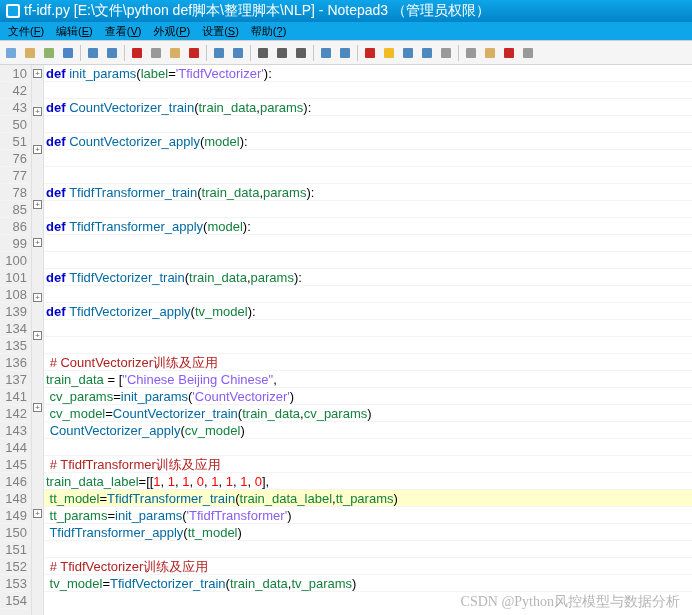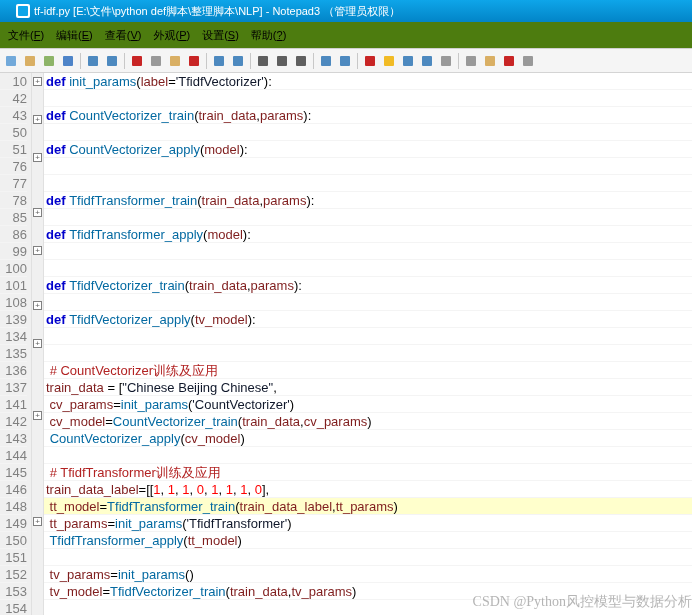--- a/index.html
+++ b/index.html
@@ -1,41 +1,41 @@
 <!DOCTYPE html>
 <html><head>
 <meta charset="utf-8">
 <style>
 * { margin:0; padding:0; box-sizing:border-box; }
 body { font-family:"Microsoft YaHei","Segoe UI",sans-serif; font-size:11px; background:#fff; width:692px; height:615px; overflow:hidden; position:relative; }
-.titlebar { height:22px; background:linear-gradient(to bottom,#0ea5e9,#0284c7); color:#fff; display:flex; align-items:center; padding:0 16px; font-size:11px; }
+.titlebar { height:22px; background:linear-gradient(to bottom,#0ea5e9,#0284c7); color:#fff; display:flex; align-items:center; padding:0 6px; font-size:14px; }
 .titlebar .icon { width:14px; height:14px; margin-right:4px; display:inline-block; background:#fff; border-radius:2px; position:relative; }
 .titlebar .icon::after { content:""; position:absolute; inset:2px; background:#0ea5e9; border-radius:1px; }
-.menubar { height:27px; background:#4d7c0f; border-bottom:1px solid #d0d0d0; display:flex; align-items:center; padding:0 2px; font-size:11px; }
+.menubar { height:19px; background:#0ea5e9; border-bottom:1px solid #d0d0d0; display:flex; align-items:center; padding:0 2px; font-size:11px; }
 .menubar span { padding:1px 6px; cursor:default; }
 .menubar u { text-decoration:underline; }
 .toolbar { height:24px; background:#f5f5f5; border-bottom:1px solid #d4d4d4; display:flex; align-items:center; padding:0 2px; gap:1px; }
 .tb { width:18px; height:18px; display:flex; align-items:center; justify-content:center; border:1px solid transparent; }
 .sep { width:1px; height:16px; background:#c8c8c8; margin:0 2px; }
 .tb svg { width:14px; height:14px; }
 .editor { display:flex; height:calc(100% - 65px); font-family:Liberation Sans, sans-serif; font-size:13px; line-height:17px; }
 .gutter { width:32px; background:#f0f0f0; color:#808080; text-align:right; padding-right:4px; user-select:none; border-right:1px solid #e0e0e0; }
 .fold { width:12px; background:#f0f0f0; border-right:1px solid #e0e0e0; }
 .fold .m { width:9px; height:9px; border:1px solid #808080; margin:4px auto 0; font-size:8px; line-height:7px; text-align:center; color:#606060; background:#fff; }
 .code { flex:1; position:relative; }
 .line { white-space:pre; padding-left:2px; height:17px; border-bottom:1px solid #f4f4f4; }
 .line.hl { background:#ffffcc; }
 .kw { color:#0000cc; font-weight:bold; }
 .fn { color:#0369a1; }
-.str { color:#0f172a; }
+.str { color:#8b5cf6; }
 .num { color:#ff0000; }
 .op { color:#000; }
-.var { color:#7f1d1d; }
+.var { color:#15803d; }
 .cmt { color:#b22222; }
-.watermark { position:absolute; right:0; bottom:4px; color:rgba(120,120,120,.55); font-size:14px; font-family:"Microsoft YaHei"; pointer-events:none; }
+.watermark { position:absolute; right:12px; bottom:4px; color:rgba(120,120,120,.55); font-size:14px; font-family:"Microsoft YaHei"; pointer-events:none; }
 </style>
 </head>
 <body>
 
 <div class="titlebar">
   <span class="icon"></span>
   <span>tf-idf.py [E:\文件\python def脚本\整理脚本\NLP] - Notepad3 （管理员权限）</span>
 </div>
 
 <div class="menubar" id="menubar">
@@ -296,18 +296,18 @@
       <div class="line"><span class="var"> cv_params</span><span class="op">=</span><span class="fn">init_params</span><span class="op">(</span><span class="str">'CountVectorizer'</span><span class="op">)</span></div>
       <div class="line"><span class="var"> cv_model</span><span class="op">=</span><span class="fn">CountVectorizer_train</span><span class="op">(</span><span class="var">train_data</span><span class="op">,</span><span class="var">cv_params</span><span class="op">)</span></div>
       <div class="line"><span class="var"> </span><span class="fn">CountVectorizer_apply</span><span class="op">(</span><span class="var">cv_model</span><span class="op">)</span></div>
       <div class="line"></div>
       <div class="line"><span class="var"> </span><span class="cmt"># TfidfTransformer训练及应用</span></div>
       <div class="line"><span class="var">train_data_label</span><span class="op">=</span><span class="op">[[</span><span class="num">1</span><span class="op">, </span><span class="num">1</span><span class="op">, </span><span class="num">1</span><span class="op">, </span><span class="num">0</span><span class="op">, </span><span class="num">1</span><span class="op">, </span><span class="num">1</span><span class="op">, </span><span class="num">1</span><span class="op">, </span><span class="num">0</span><span class="op">],</span></div>
       <div class="line hl"><span class="var"> tt_model</span><span class="op">=</span><span class="fn">TfidfTransformer_train</span><span class="op">(</span><span class="var">train_data_label</span><span class="op">,</span><span class="var">tt_params</span><span class="op">)</span></div>
       <div class="line"><span class="var"> tt_params</span><span class="op">=</span><span class="fn">init_params</span><span class="op">(</span><span class="str">'TfidfTransformer'</span><span class="op">)</span></div>
       <div class="line"><span class="var"> </span><span class="fn">TfidfTransformer_apply</span><span class="op">(</span><span class="var">tt_model</span><span class="op">)</span></div>
       <div class="line"></div>
-      <div class="line"><span class="var"> tv_params</span><span class="op">=</span><span class="fn">init_params</span><span class="op">()</span></div>
+      <div class="line"><span class="var"> </span><span class="cmt"># TfidfVectorizer训练及应用</span></div>
       <div class="line"><span class="var"> tv_model</span><span class="op">=</span><span class="fn">TfidfVectorizer_train</span><span class="op">(</span><span class="var">train_data</span><span class="op">,</span><span class="var">tv_params</span><span class="op">)</span></div>
     </div>
 </div>
 
 <div class="watermark">CSDN @Python风控模型与数据分析</div>
 
 </body></html>

